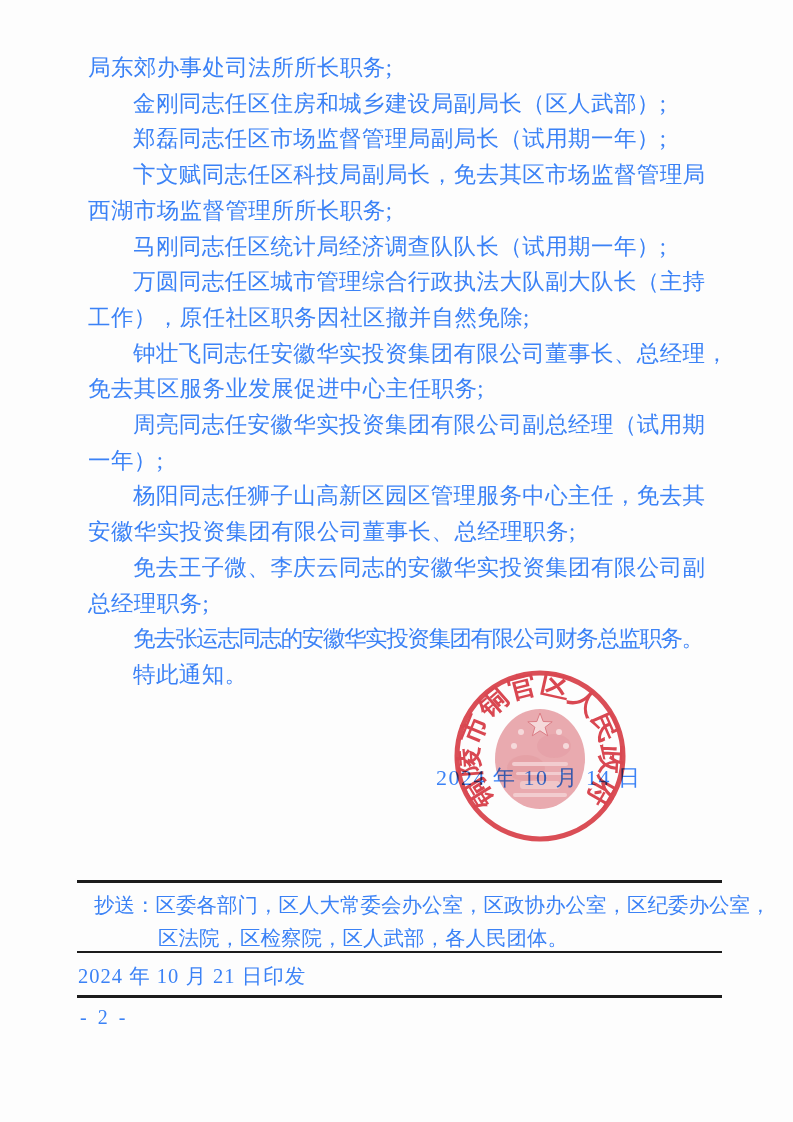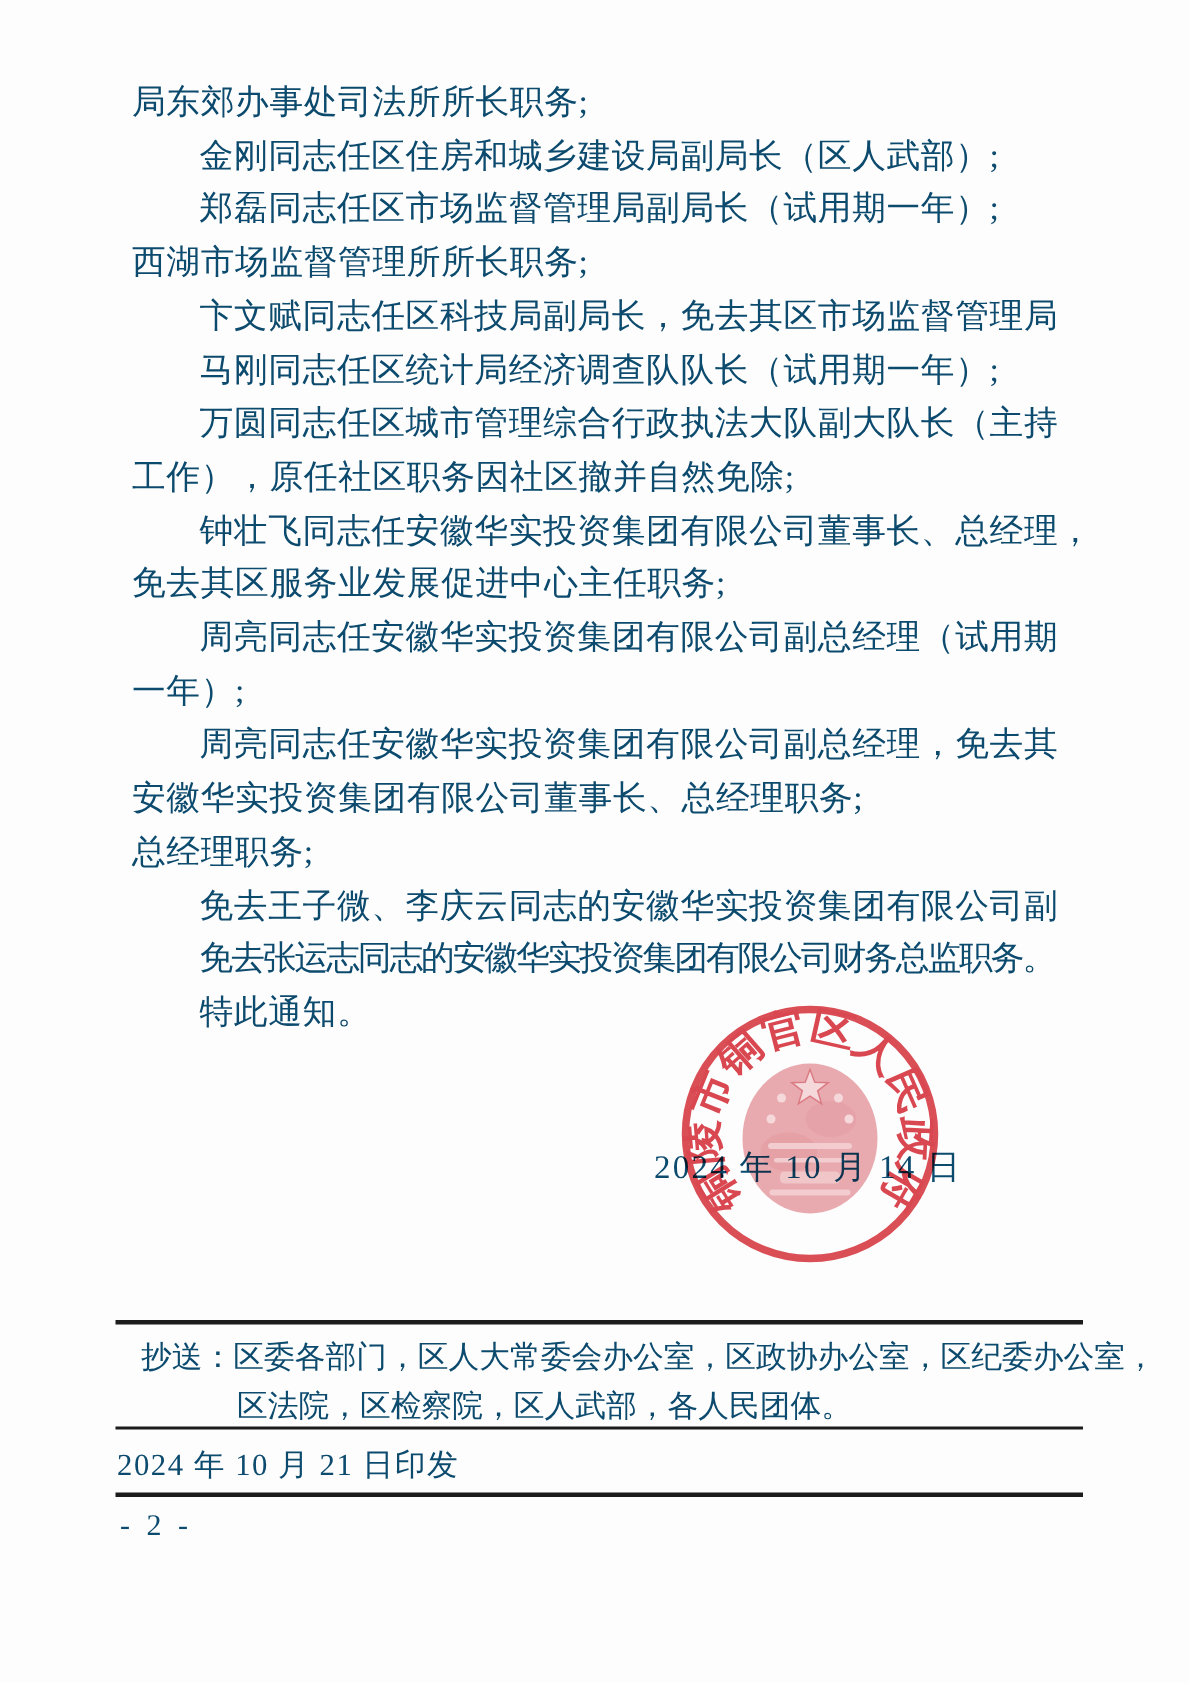--- a/index.html
+++ b/index.html
@@ -2,21 +2,21 @@
 <html><head>
 <meta charset="utf-8">
 <style>
   html,body { margin:0; padding:0; }
   body { background:#ffffff; }
   .page {
     position:relative;
     width:793px; height:1122px;
     background:#fdfdfd;
     font-family:"Liberation Serif","DejaVu Serif",serif;
-    color:#0c4a6e;
+    color:#3b82f6;
     overflow:hidden;
   }
   .body-text {
     position:absolute; left:88px; top:50px; width:626px;
     font-size:22.5px; line-height:35.7px; letter-spacing:0.4px;
   }
   .line { white-space:nowrap; }
   .line.ind { text-indent:45px; }
   .line.squeeze { letter-spacing:-1.4px; }
   .issue-date {
@@ -51,33 +51,33 @@
 </style>
 </head>
 <body>
 
 <div class="page">
 
   <div class="body-text">
     <div class="line">局东郊办事处司法所所长职务;</div>
     <div class="line ind">金刚同志任区住房和城乡建设局副局长（区人武部）;</div>
     <div class="line ind">郑磊同志任区市场监督管理局副局长（试用期一年）;</div>
+    <div class="line ind">卞文赋同志任区科技局副局长，免去其区市场监督管理局</div>
     <div class="line">西湖市场监督管理所所长职务;</div>
-    <div class="line ind">卞文赋同志任区科技局副局长，免去其区市场监督管理局</div>
     <div class="line ind">马刚同志任区统计局经济调查队队长（试用期一年）;</div>
     <div class="line ind">万圆同志任区城市管理综合行政执法大队副大队长（主持</div>
     <div class="line">工作），原任社区职务因社区撤并自然免除;</div>
     <div class="line ind">钟壮飞同志任安徽华实投资集团有限公司董事长、总经理，</div>
     <div class="line">免去其区服务业发展促进中心主任职务;</div>
     <div class="line ind">周亮同志任安徽华实投资集团有限公司副总经理（试用期</div>
     <div class="line">一年）;</div>
-    <div class="line ind">周亮同志任安徽华实投资集团有限公司副总经理，免去其</div>
+    <div class="line ind">杨阳同志任狮子山高新区园区管理服务中心主任，免去其</div>
     <div class="line">安徽华实投资集团有限公司董事长、总经理职务;</div>
+    <div class="line ind">免去王子微、李庆云同志的安徽华实投资集团有限公司副</div>
     <div class="line">总经理职务;</div>
-    <div class="line ind">免去王子微、李庆云同志的安徽华实投资集团有限公司副</div>
     <div class="line ind squeeze">免去张运志同志的安徽华实投资集团有限公司财务总监职务。</div>
     <div class="line ind">特此通知。</div>
   </div>
 
   <div class="issue-date">2024 年 10 月 14 日</div>
 
   <svg class="seal" viewBox="0 0 180 180" xmlns="http://www.w3.org/2000/svg">
 
     <g>
       <ellipse cx="90" cy="93" rx="45" ry="50" fill="#e9a3a9"></ellipse>

